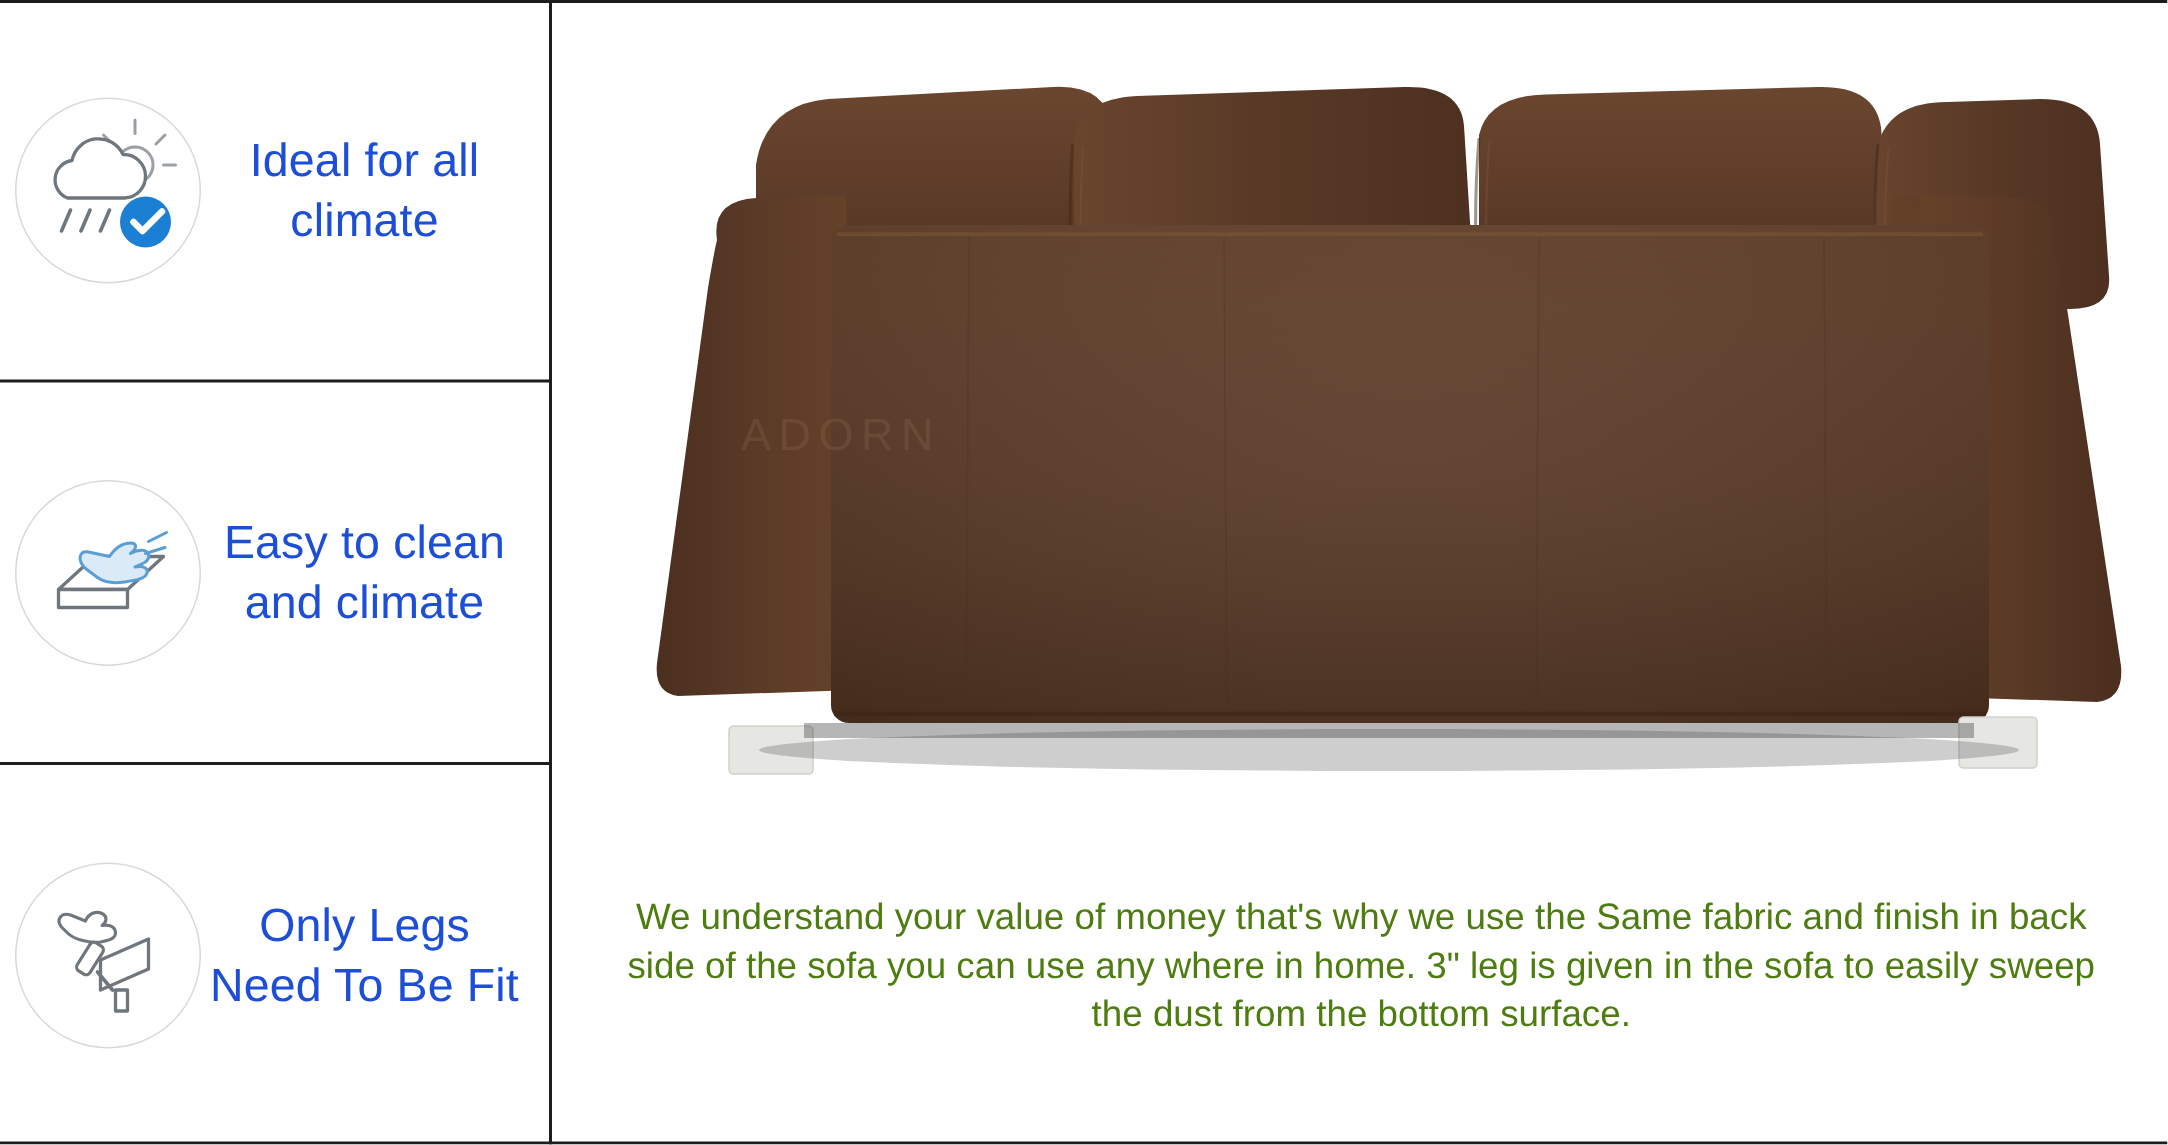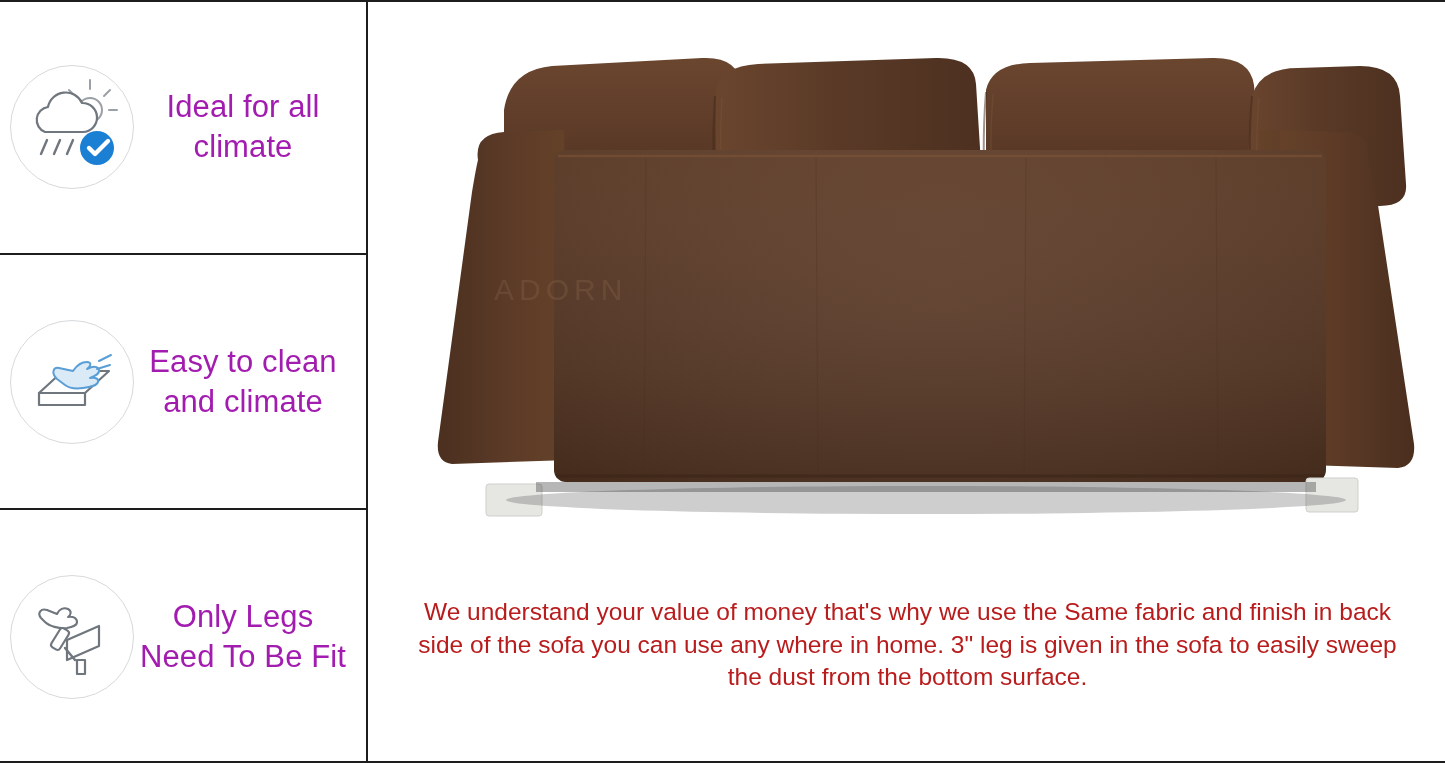--- a/index.html
+++ b/index.html
@@ -59,21 +59,21 @@
     justify-content: center;
     background: #ffffff;
   }
   .feature-icon svg { display: block; }
   .feature-label {
     flex: 1;
     text-align: center;
     font-size: 31px;
     line-height: 1.28;
     font-weight: 400;
-    color: #a21caf;
+    color: #1d4ed8;
     padding-right: 8px;
     letter-spacing: .1px;
   }
 
   
   .right {
     position: absolute;
     left: 370px;
     top: 0;
     width: 1075px;
@@ -89,21 +89,21 @@
   }
 
   .caption {
     position: absolute;
     left: 30px;
     top: 596px;
     width: 1015px;
     text-align: center;
     font-size: 24.5px;
     line-height: 1.33;
-    color: #b91c1c;
+    color: #4d7c0f;
   }
 
   
   .bottom-rule {
     position: absolute;
     left: 0;
     bottom: 0;
     width: 1445px;
     height: 2px;
     background: #1d1d1d;

